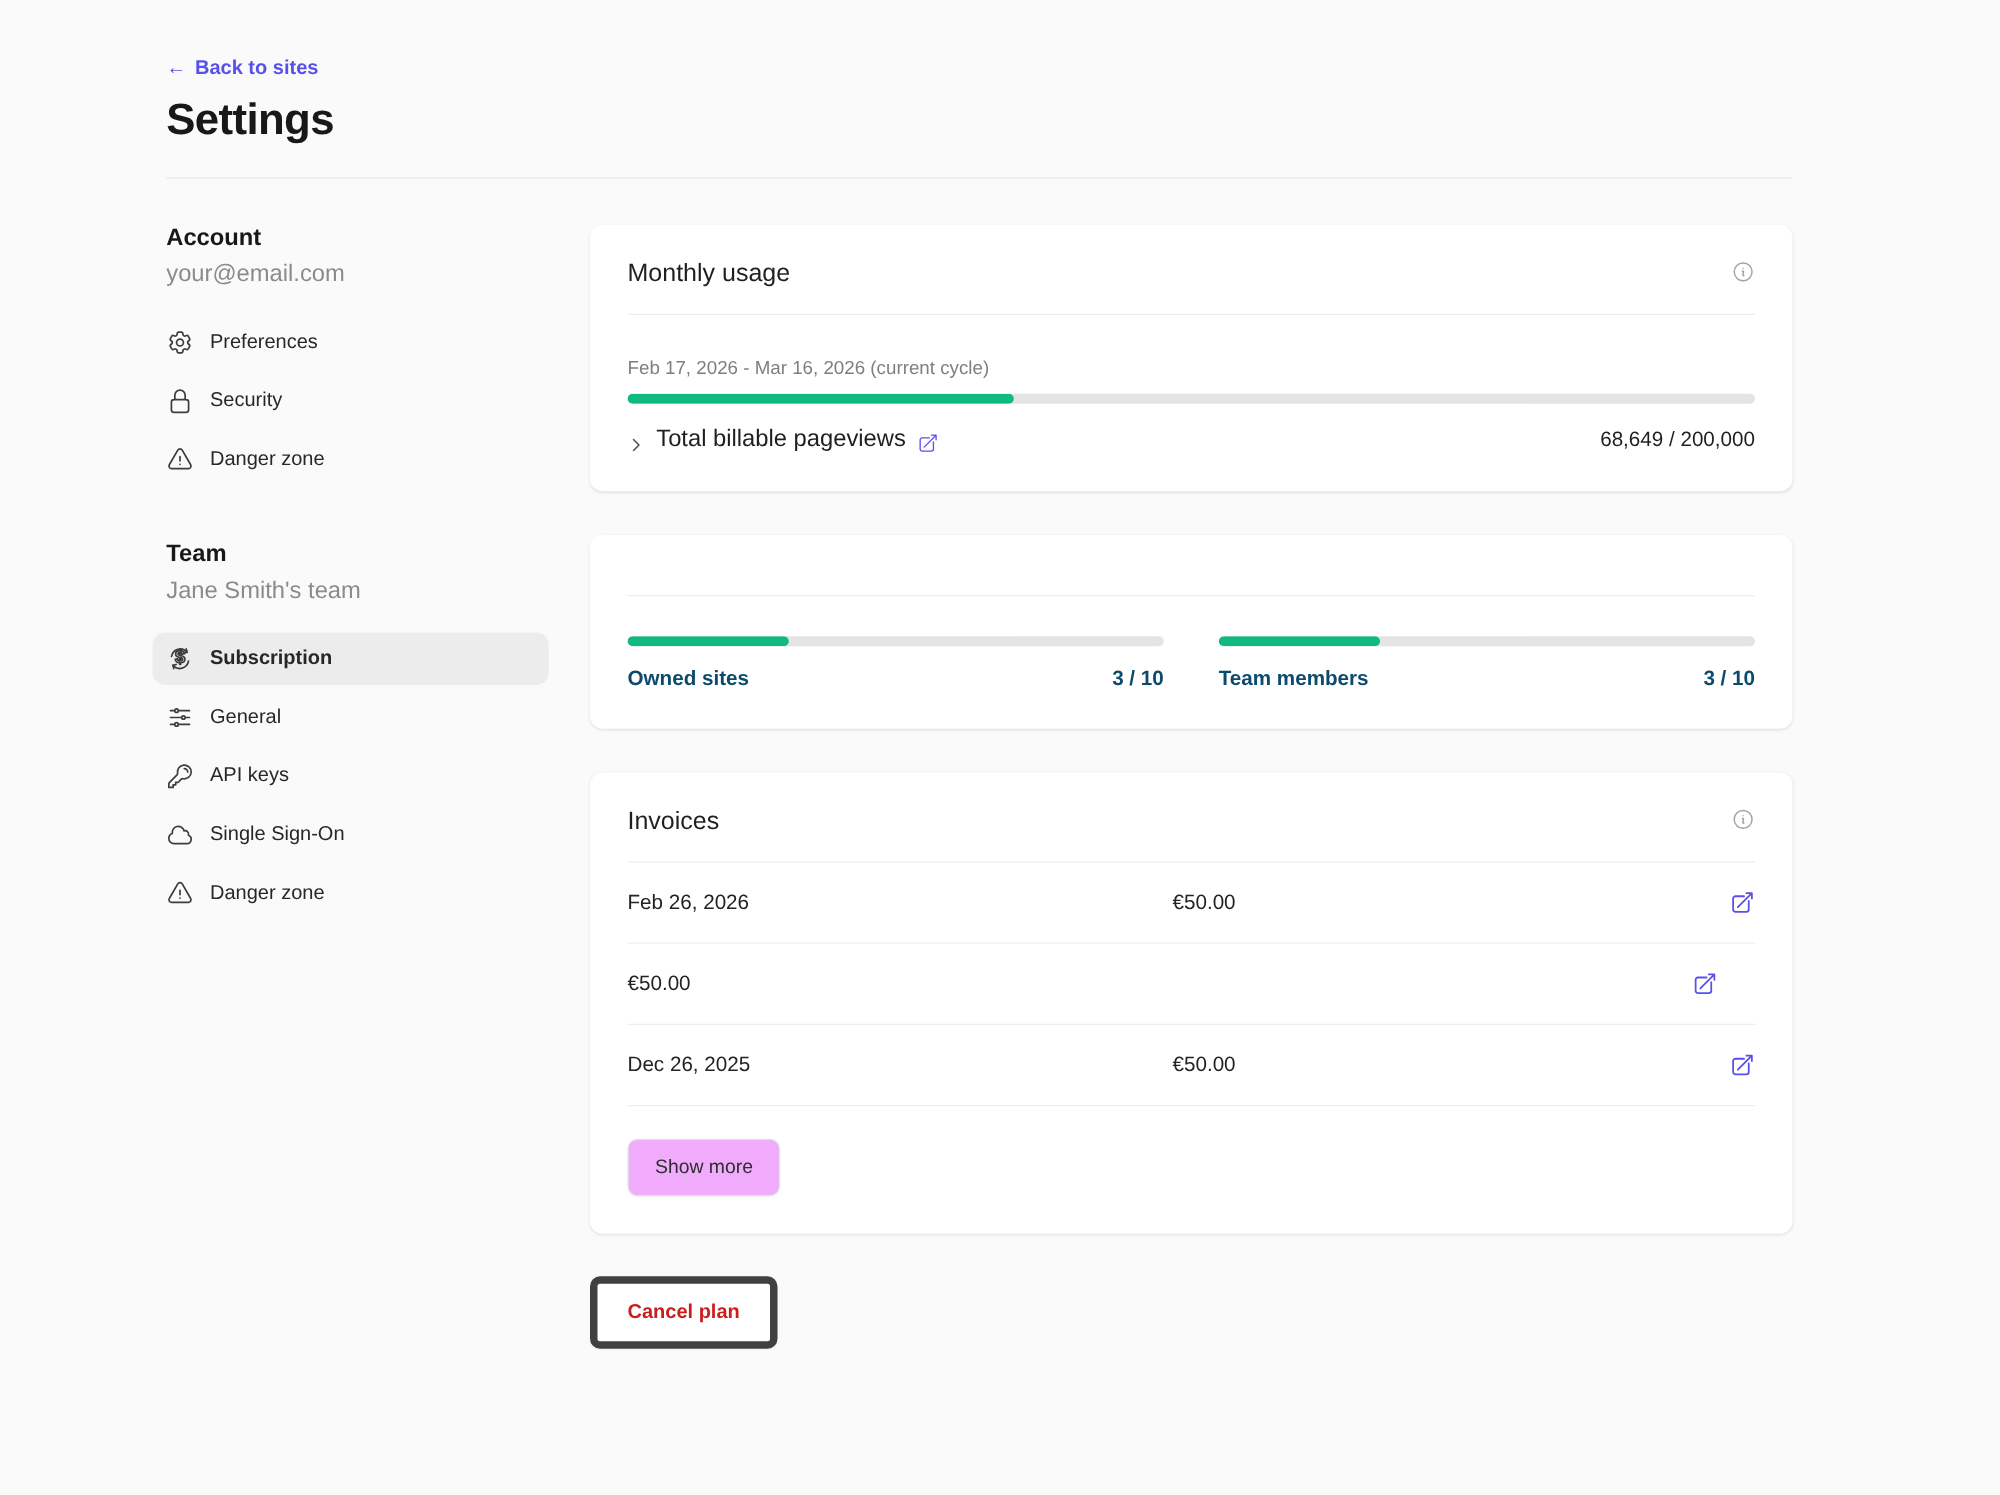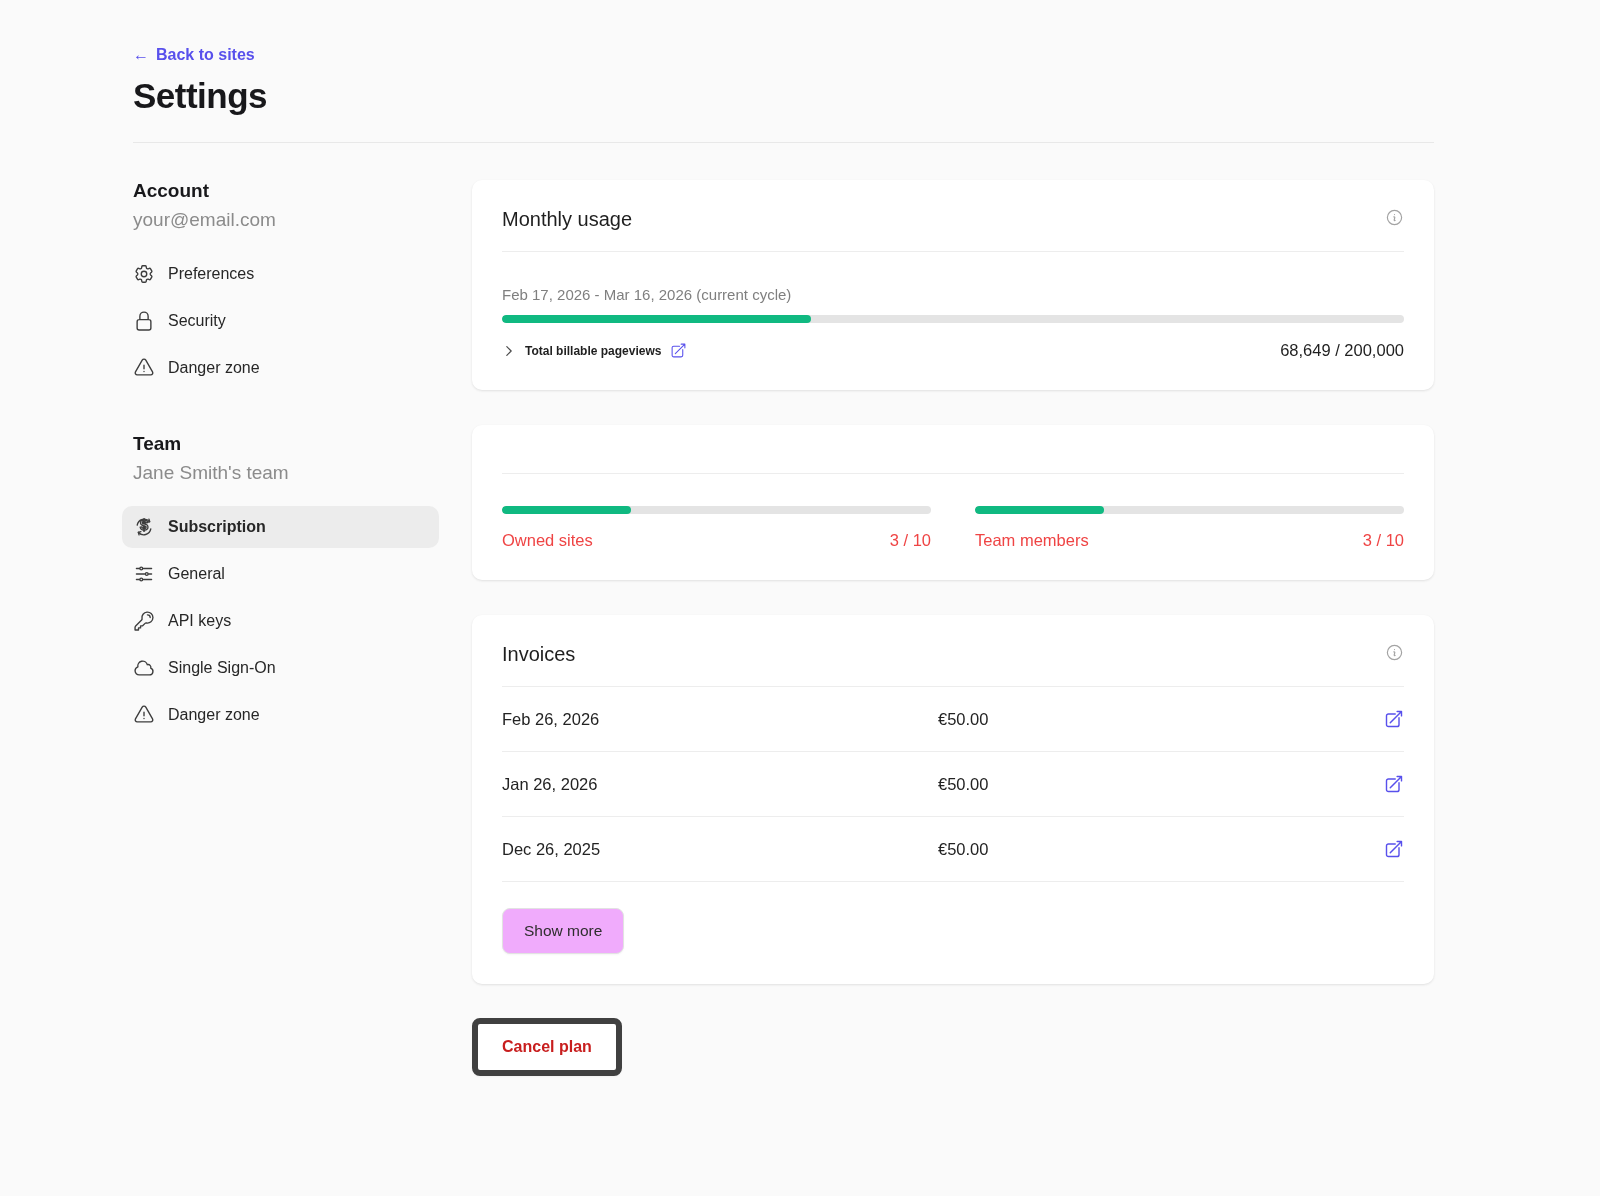--- a/index.html
+++ b/index.html
@@ -53,28 +53,28 @@
   .card-divider{border:none;border-top:1px solid #ededed;margin:20px 0 0;}
 
   
   .track{height:8px;border-radius:5px;background:#e4e4e4;overflow:hidden;}
   .fill{height:100%;border-radius:5px;background:var(--green);}
 
   
   .cycle{margin-top:34px;font-size:15px;color:#7f7f7f;}
   .mu-track{margin-top:12px;}
   .usage-row{display:flex;justify-content:space-between;align-items:center;margin-top:18px;cursor:pointer;}
-  .usage-left{display:flex;align-items:center;gap:9px;font-size:12px;font-weight:700;color:#1f1f1f;}
+  .usage-left{display:flex;align-items:flex-end;gap:9px;font-size:19px;font-weight:400;color:#1f1f1f;}
   .usage-left .chev{width:14px;height:14px;color:#4b4b4b;stroke-width:2;}
   .ext-sm{width:17px;height:17px;color:var(--accent);stroke-width:1.7;}
   .usage-value{font-size:16.5px;font-weight:500;color:#1f1f1f;}
 
   
   .meters{display:grid;grid-template-columns:1fr 1fr;gap:44px;margin-top:32px;}
-  .meter-row{display:flex;justify-content:space-between;align-items:center;margin-top:17px;font-size:16.5px;font-weight:400;color:#ef4444;}
+  .meter-row{display:flex;justify-content:space-between;align-items:center;margin-top:17px;font-size:16.5px;font-weight:700;color:#0c4a6e;}
 
   
   .inv-row{display:grid;grid-template-columns:1fr 1fr 30px;align-items:center;height:65px;border-bottom:1px solid #ededed;font-size:16.5px;color:#232323;}
   .inv-link{justify-self:end;background:none;border:none;padding:0;color:var(--accent);cursor:pointer;}
   .inv-link .icn{width:20px;height:20px;stroke-width:1.7;}
   .show-more{margin-top:26px;padding:13px 21px;font-size:15.5px;font-weight:500;color:#2d2d2d;
              background:#f0abfc;border:1px solid #e2e2e2;border-radius:8px;cursor:pointer;
              box-shadow:0 1px 2px rgba(0,0,0,.04);font-family:inherit;}
 
   
@@ -273,21 +273,20 @@
         <div class="inv-row">
           <span>Feb 26, 2026</span>
           <span>€50.00</span>
           <button class="inv-link">
             <svg class="icn">
                 <use href="#i-external"></use>
               </svg>
           </button>
         </div>
         <div class="inv-row">
-          <span>Jan 26, 2026</span>
           <span>€50.00</span>
           <button class="inv-link">
             <svg class="icn">
                 <use href="#i-external"></use>
               </svg>
           </button>
         </div>
         <div class="inv-row">
           <span>Dec 26, 2025</span>
           <span>€50.00</span>

